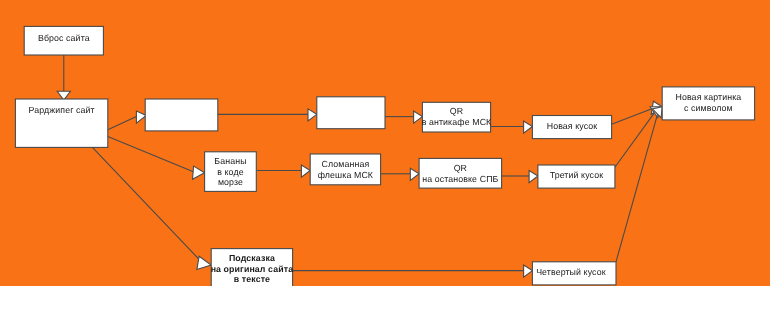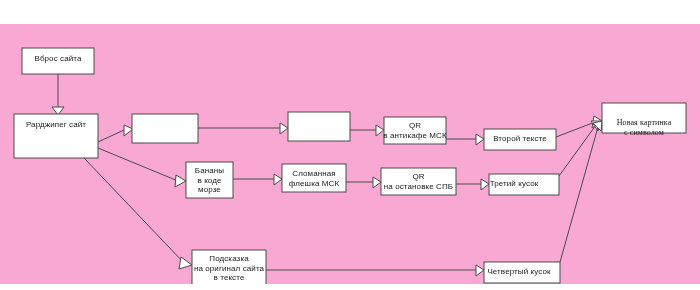--- a/index.html
+++ b/index.html
@@ -4,24 +4,23 @@
 <style>
   html, body {
     margin: 0;
     padding: 0;
     background: #ffffff;
   }
   #canvas {
     position: relative;
     width: 700px;
     height: 260px;
-    background: #f9a8d4;
+    background: #f97316;
     font-family: "Liberation Sans", sans-serif;
     overflow: hidden;
-    margin-top: 24px;
   }
   #flow-svg {
     position: absolute;
     left: 0;
     top: 0;
     width: 700px;
     height: 290px;
   }
   .node-rect {
     fill: #ffffff;
@@ -150,36 +149,36 @@
 
   <div class="node-label" style="left:22px; top:30px; width:72px;">Вброс сайта</div>
 
   <div class="node-label" style="left:14px; top:96px; width:84px;">Рарджипег сайт</div>
 
 
 
   <div class="node-label" style="left:383px; top:97px; width:64px;">QR
 в антикафе МСК</div>
 
-  <div class="node-label" style="left:484px; top:110px; width:72px;">Второй тексте</div>
+  <div class="node-label" style="left:484px; top:110px; width:72px;">Новая кусок</div>
 
-  <div class="node-label" style="left:602px; top:94px; width:84px;font-family:Liberation Serif, serif;">Новая картинка
+  <div class="node-label" style="left:602px; top:84px; width:84px;">Новая картинка
 с символом</div>
 
   <div class="node-label" style="left:282px; top:145px; width:64px;">Сломанная
 флешка МСК</div>
 
   <div class="node-label" style="left:186px; top:142px; width:47px;">Бананы
 в коде
 морзе</div>
 
   <div class="node-label" style="left:381px; top:148px; width:75px;">QR
 на остановке СПБ</div>
 
-  <div class="node-label" style="left:479px; top:155px; width:70px;">Третий кусок</div>
+  <div class="node-label" style="left:489px; top:155px; width:70px;">Третий кусок</div>
 
-  <div class="node-label" style="left:190px; top:230px; width:78px;">Подсказка
+  <div class="node-label" style="left:190px; top:230px; width:78px;font-weight:bold;">Подсказка
 на оригинал сайта
 в тексте</div>
 
   <div class="node-label" style="left:481px; top:243px; width:76px;">Четвертый кусок</div>
 
 </div>
 
 </body></html>

